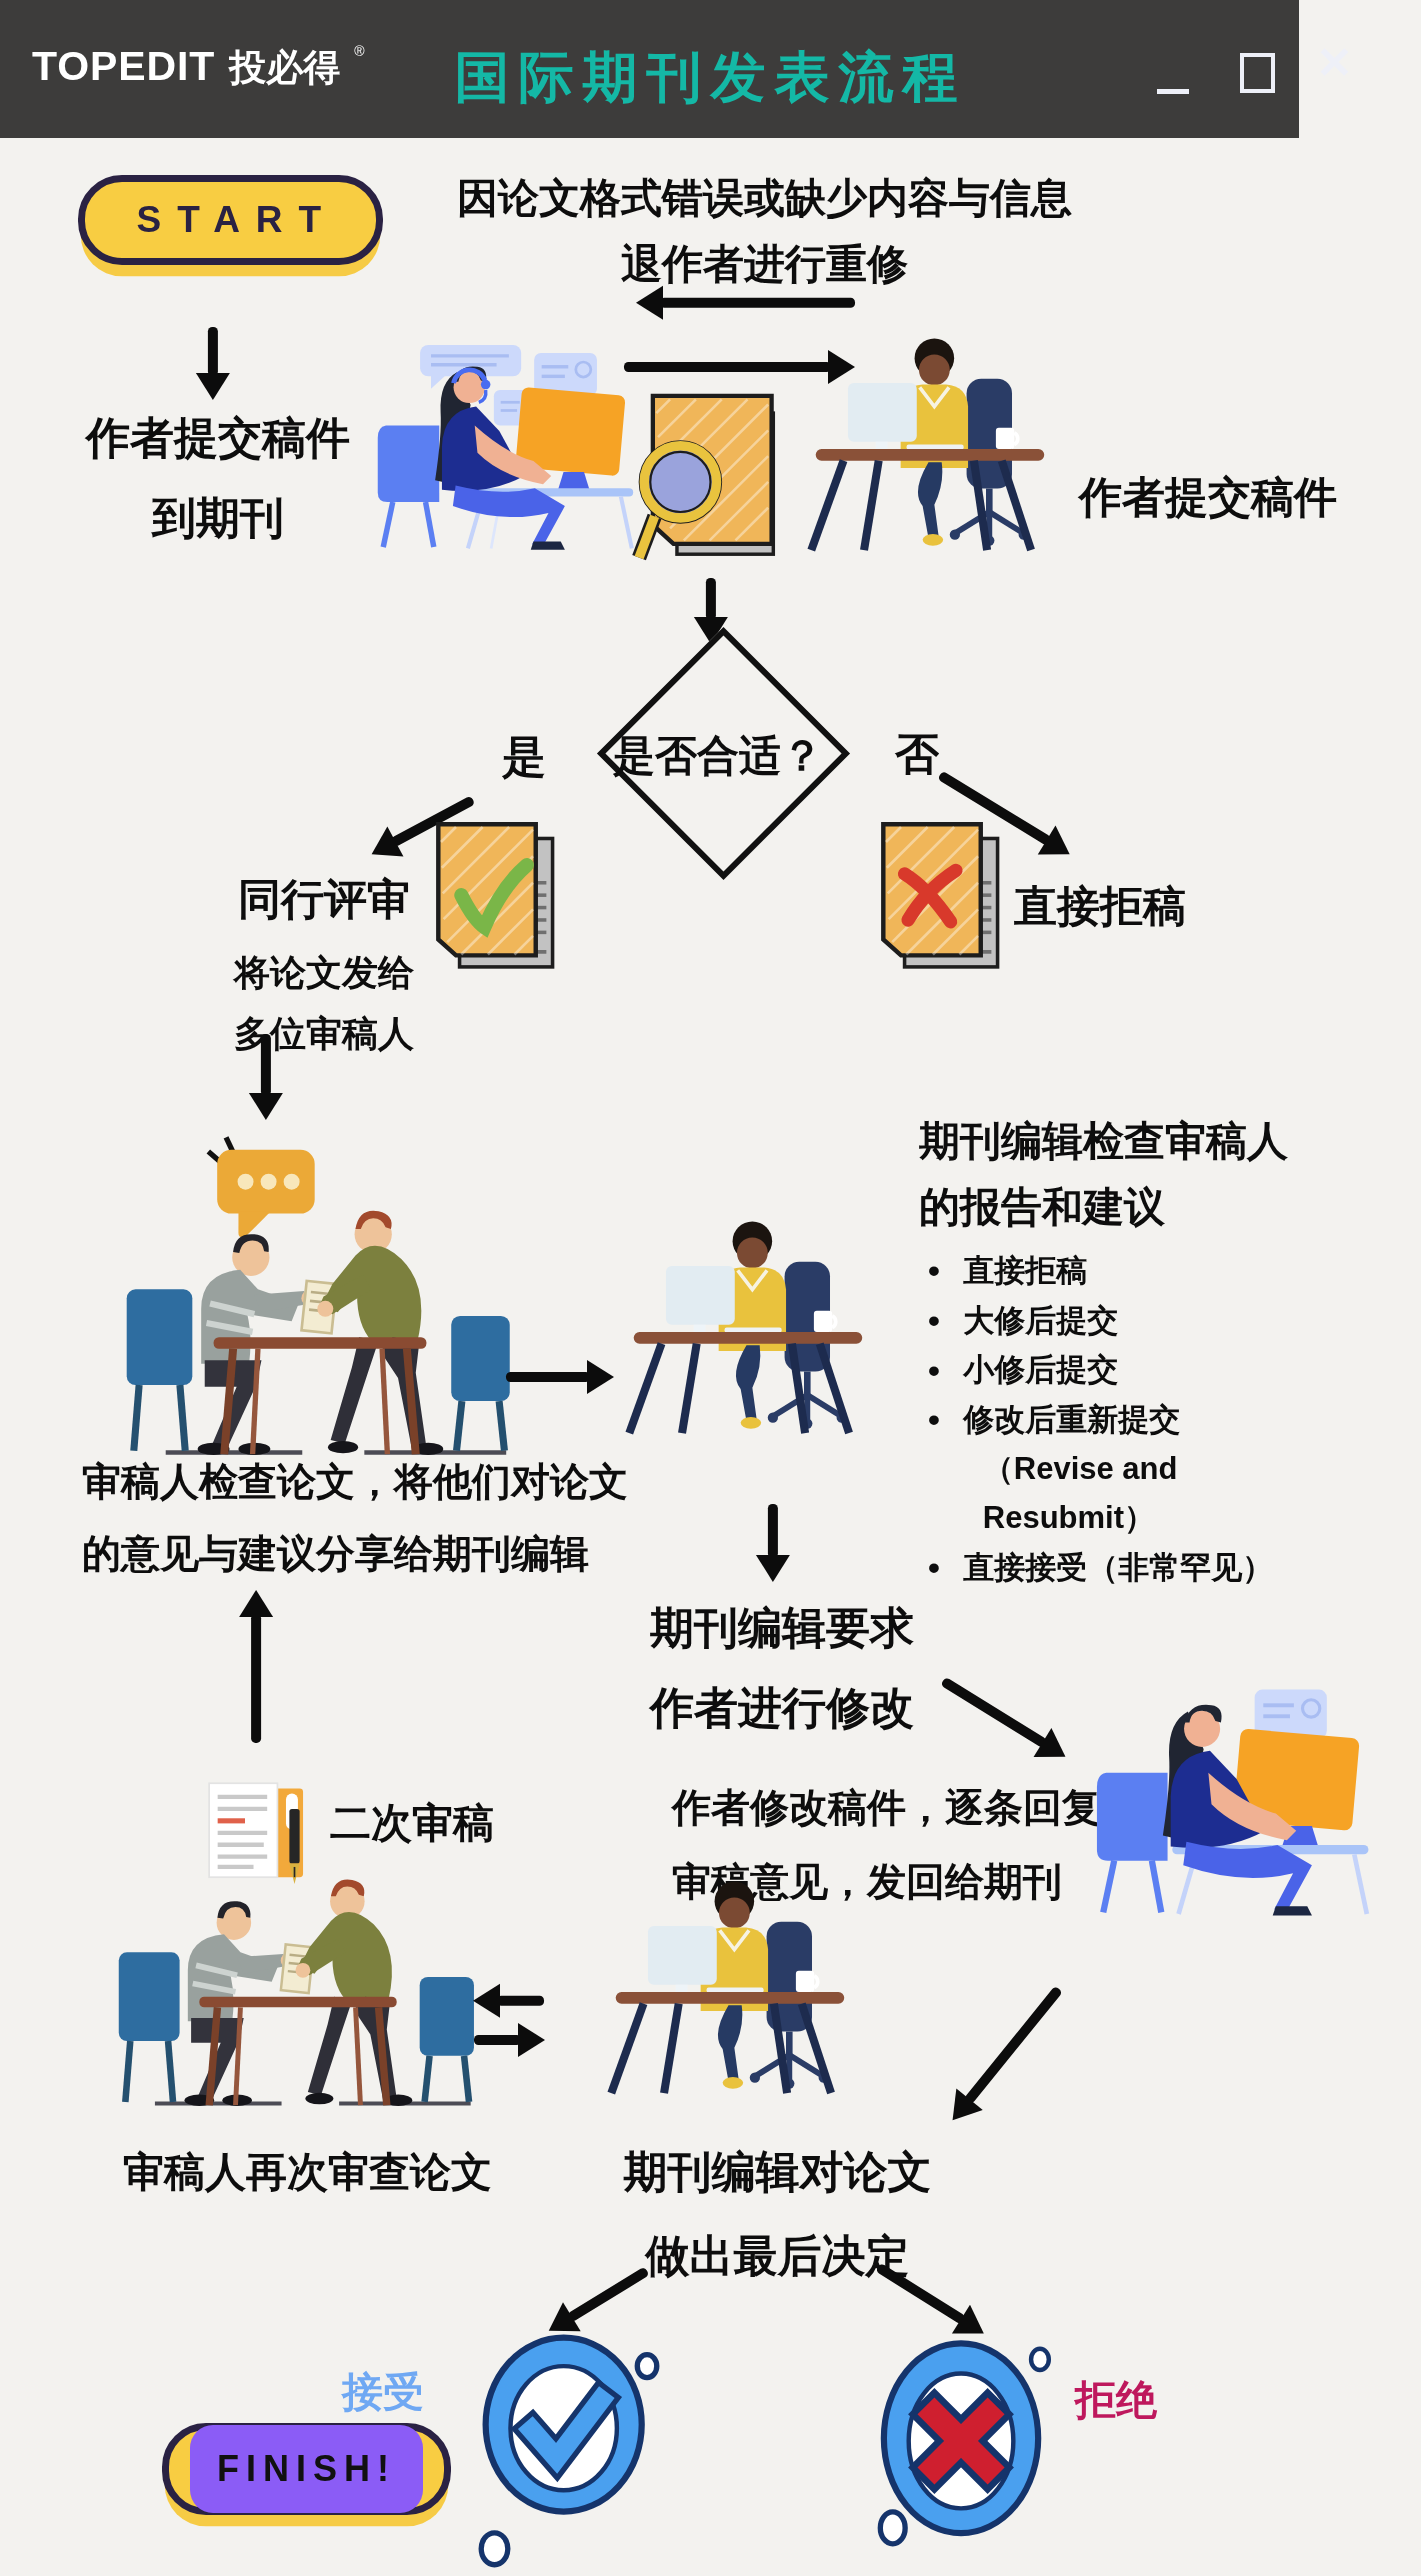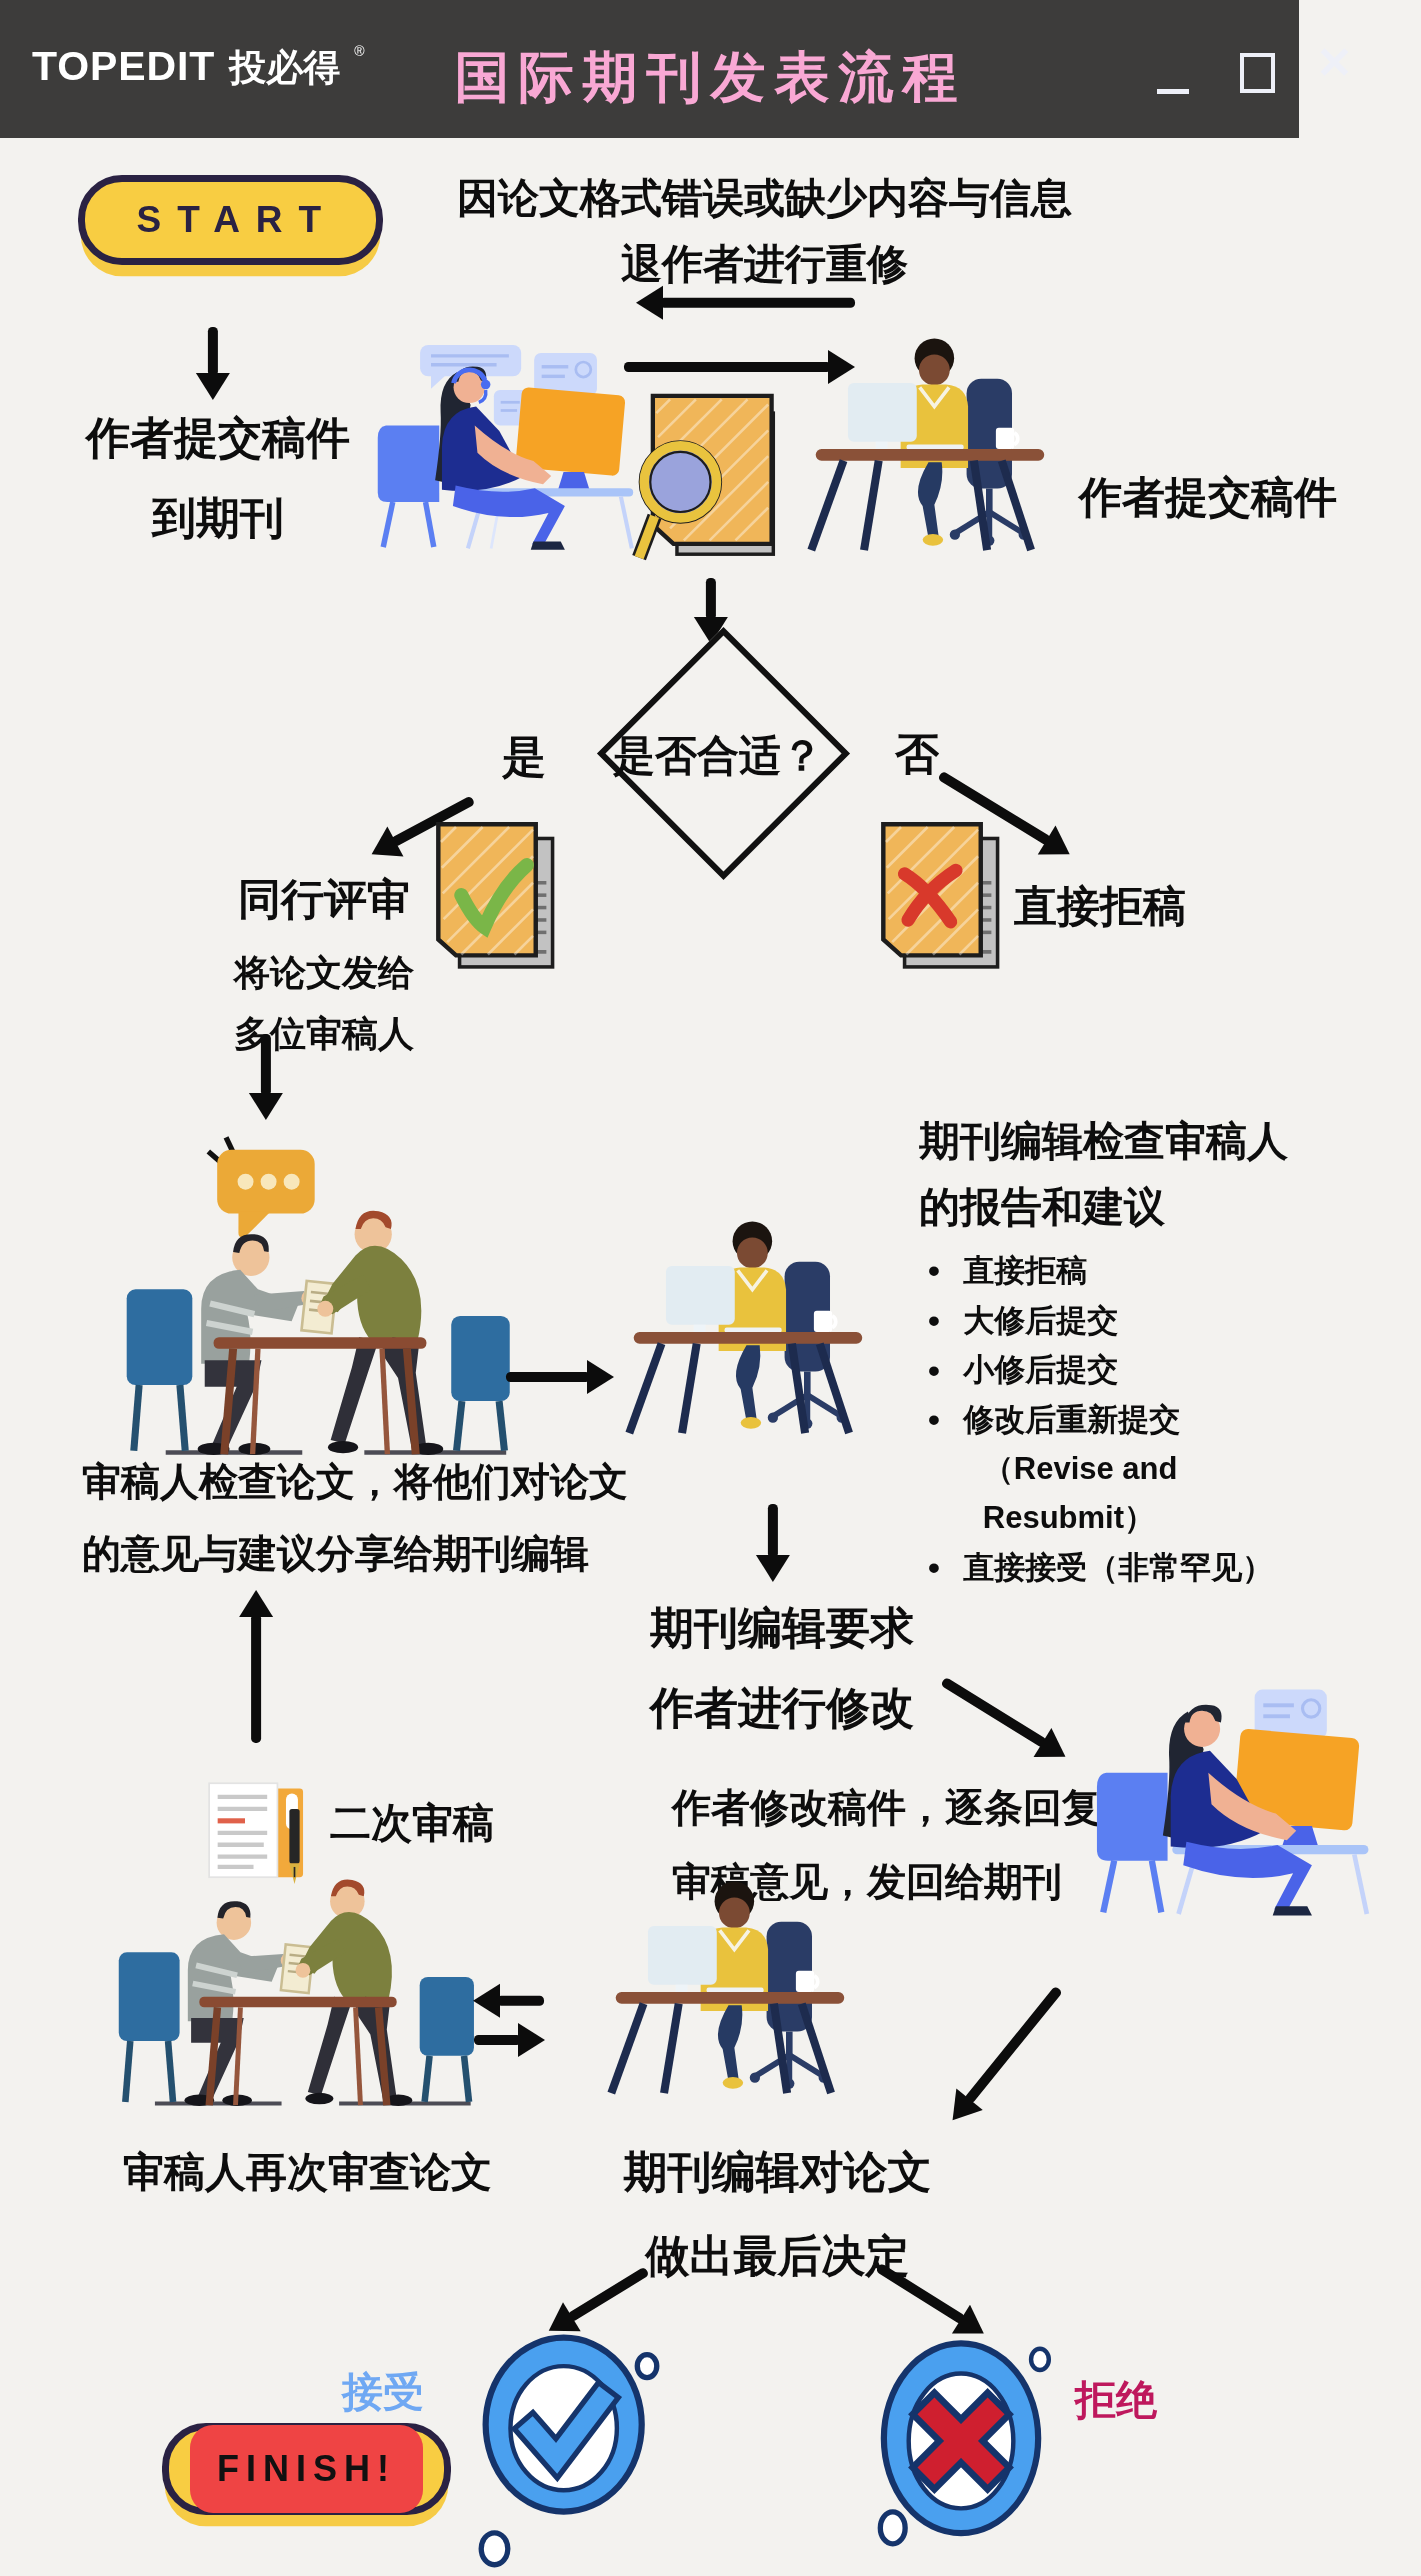--- a/index.html
+++ b/index.html
@@ -4,37 +4,37 @@
 <style>
   html,body{margin:0;padding:0;background:#cfcfcf;}
   #canvas{position:relative;width:1421px;height:2576px;background:#f3f2ef;overflow:hidden;
           font-family:"Liberation Sans",sans-serif;color:#0d0d0d;}
   
   .hdr{position:absolute;left:0;top:0;width:1299px;height:138px;background:#3d3c3b;}
   .logo{position:absolute;left:32px;top:43px;display:flex;align-items:baseline;gap:14px;color:#fff;}
   .logo-en{font-size:41px;font-weight:900;letter-spacing:0.9px;}
   .logo-cn{font-size:37px;font-weight:900;}
   .logo-reg{font-size:14px;align-self:flex-start;}
-  .hdr-title{position:absolute;left:0;top:41px;width:1421px;text-align:center;color:#f9a8d4;
+  .hdr-title{position:absolute;left:0;top:41px;width:1421px;text-align:center;color:#14b8a6;
              font-size:55px;font-weight:900;letter-spacing:9px;}
   .wc-min{position:absolute;left:1157px;top:89px;width:32px;height:5.3px;background:#eef0f8;}
   .wc-max{position:absolute;left:1240px;top:53px;width:27px;height:32px;border:4.4px solid #eef0f8;}
   .wc-close{position:absolute;left:1316px;top:41px;font-size:44px;font-weight:700;color:#eef0f8;line-height:1;}
   
   .abs{position:absolute;}
   .txt{position:absolute;font-weight:700;white-space:nowrap;}
   .ctr{text-align:center;}
   .arrow{position:absolute;height:9.8px;background:#0c0c0c;border-radius:4.4px;transform-origin:0 50%;}
   .arrow::after{content:"";position:absolute;right:-24px;top:50%;transform:translateY(-50%);
       width:0;height:0;border-left:27px solid #0c0c0c;border-top:17px solid transparent;border-bottom:17px solid transparent;}
   
   .pill{position:absolute;background:#f8cd42;border:7px solid #2a2243;border-radius:44px;
         display:flex;align-items:center;justify-content:center;
         box-shadow:0 14px 0 -2.7px #f6cb45;color:#2a2243;font-weight:900;}
-  .pill .inner{background:#ef4444;border-radius:23px;padding:23px 27px;color:#111;}
+  .pill .inner{background:#8b5cf6;border-radius:23px;padding:23px 27px;color:#111;}
   
   .diamond{position:absolute;left:634px;top:664px;width:167px;height:167px;border:6.2px solid #111;
            background:#f3f2ef;transform:rotate(45deg);}
   
   .opts{position:absolute;left:919px;top:1121px;width:480px;}
   .opts .t{font-size:41px;font-weight:700;line-height:1.0;}
   .opts .t + .t{margin-top:25px;}
   .opts ul{list-style:none;margin:27px 0 0 5.3px;padding:0;}
   .opts li{position:relative;padding-left:39px;font-size:31px;font-weight:600;margin-bottom:18.7px;line-height:1.0;}
   .opts li::before{content:"•";position:absolute;left:3.6px;top:-1.8px;font-size:34px;}

